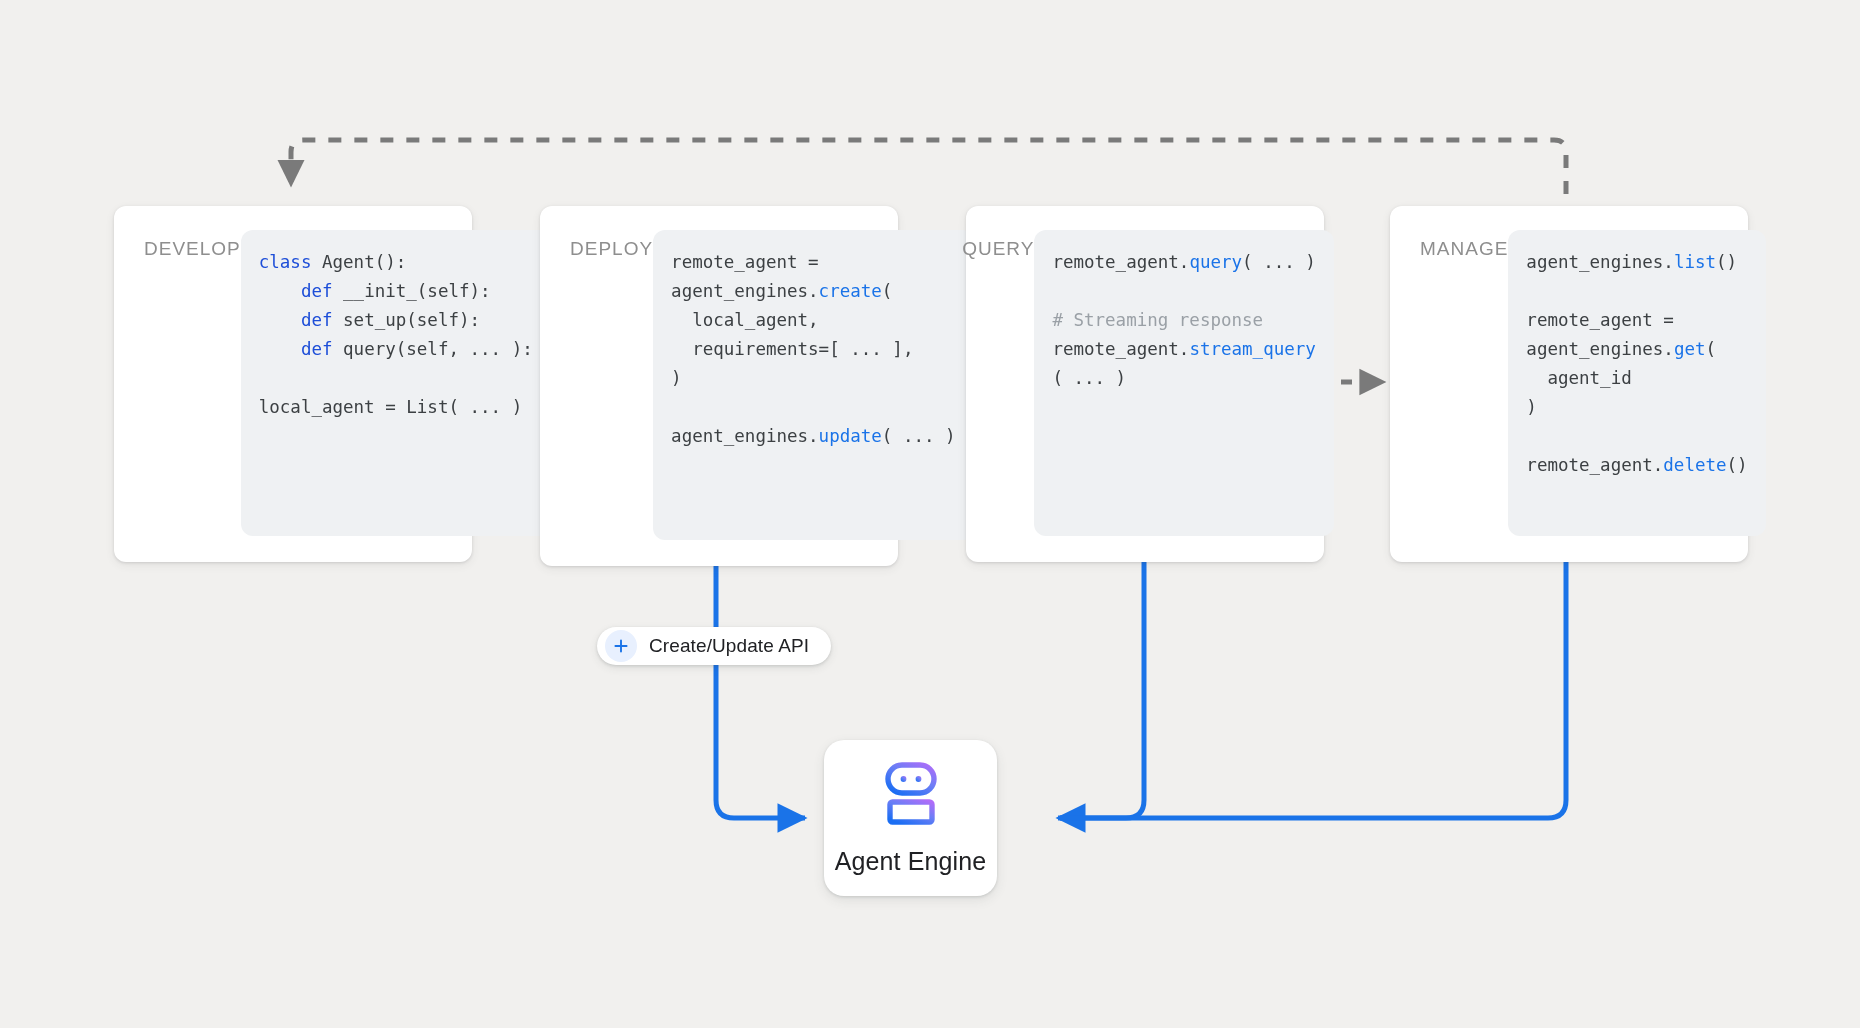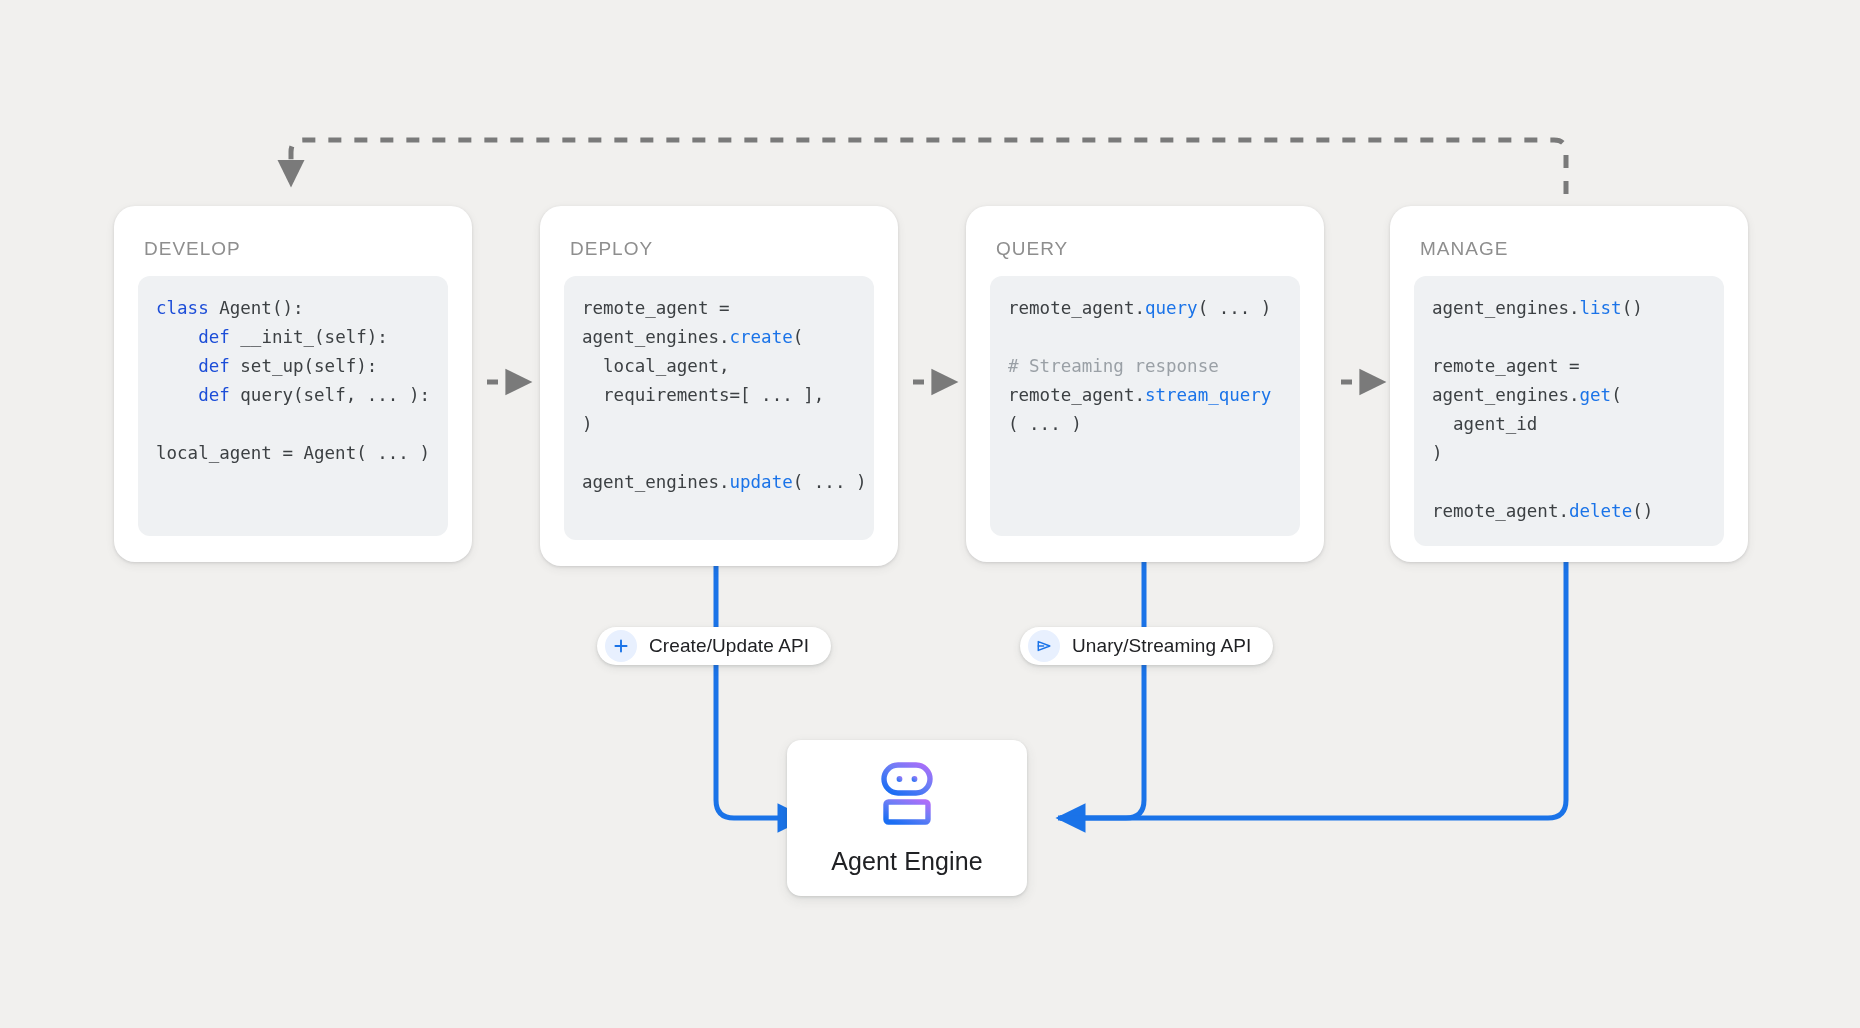--- a/index.html
+++ b/index.html
@@ -28,27 +28,27 @@
     height: 1028px;
     pointer-events: none;
   }
   #layer-blue { z-index: 2; }
   #layer-dash { z-index: 1; }
 
   
   .stage-card {
     position: absolute;
     background: #ffffff;
-    border-radius: 21px;
+    border-radius: 12px;
     box-shadow: 0 1px 3px rgba(60,64,67,.16), 0 3px 10px rgba(60,64,67,.08);
     z-index: 3;
     box-sizing: border-box;
     padding: 24px 24px 26px 24px;
     display: flex;
-    flex-direction: column;
+    flex-direction: row;
   }
   .stage-title {
     font-size: 19px;
     letter-spacing: 1.0px;
     color: #8e8e8e;
     font-weight: 400;
     margin: 8px 0 16px 6px;
     text-transform: none;
   }
   .code-box {
@@ -161,21 +161,21 @@
   </svg>
 
   <div class="stage-card" style="left:114px; top:206px; width:358px; height:356px;">
     <div class="stage-title">DEVELOP</div>
     <div class="code-box">
       <pre class="code"><span class="kw">class </span><span>Agent():</span>
 <span>    </span><span class="kw">def </span><span>__init_(self):</span>
 <span>    </span><span class="kw">def </span><span>set_up(self):</span>
 <span>    </span><span class="kw">def </span><span>query(self, ... ):</span>
 <span></span>
-<span>local_agent = Agent( ... )</span></pre>
+<span>local_agent = List( ... )</span></pre>
     </div>
   </div>
 
   <div class="stage-card" style="left:540px; top:206px; width:358px; height:360px;">
     <div class="stage-title">DEPLOY</div>
     <div class="code-box">
       <pre class="code"><span>remote_agent =</span>
 <span>agent_engines.</span><span class="fn">create</span><span>(</span>
 <span>  local_agent,</span>
 <span>  requirements=[ ... ],</span>
@@ -212,32 +212,23 @@
 
   <div class="api-pill" style="left:597px; top:627px;">
     <span class="pill-icon">
       <svg width="18" height="18" viewBox="0 0 18 18" aria-hidden="true">
         <path d="M9 3.4 V14.6 M3.4 9 H14.6" stroke="#1a73e8" stroke-width="1.9" stroke-linecap="round"></path>
       </svg>
     </span>
     <span class="pill-label">Create/Update API</span>
   </div>
 
-  <div class="api-pill" style="left:1020px; top:627px;">
-    <span class="pill-icon">
-      <svg width="18" height="18" viewBox="0 0 18 18" aria-hidden="true">
-        <path d="M3.3 4.6 L14.8 9 L3.3 13.4 Z" fill="none" stroke="#1a73e8" stroke-width="1.5" stroke-linejoin="round"></path>
-        <path d="M3.3 9 H8.6" stroke="#1a73e8" stroke-width="1.5" stroke-linecap="round"></path>
-      </svg>
-    </span>
-    <span class="pill-label">Unary/Streaming API</span>
-  </div>
-
-
-  <div id="agent-engine" style="left:787px; top:740px; width:240px; height:156px;">
+
+
+  <div id="agent-engine" style="left:824px; top:740px; width:173px; height:156px;border-radius:20px;">
     <span>
       <svg width="74" height="66" viewBox="0 0 74 66" aria-hidden="true">
         <defs>
           <linearGradient id="robotGrad" x1="1" y1="0" x2="0.15" y2="1">
             <stop offset="0%" stop-color="#b06cf9"></stop>
             <stop offset="45%" stop-color="#6d7ef6"></stop>
             <stop offset="100%" stop-color="#1b6ef3"></stop>
           </linearGradient>
         </defs>
         <rect x="14" y="4" width="46" height="28" rx="14" ry="14" fill="none" stroke="url(#robotGrad)" stroke-width="5.4"></rect>

